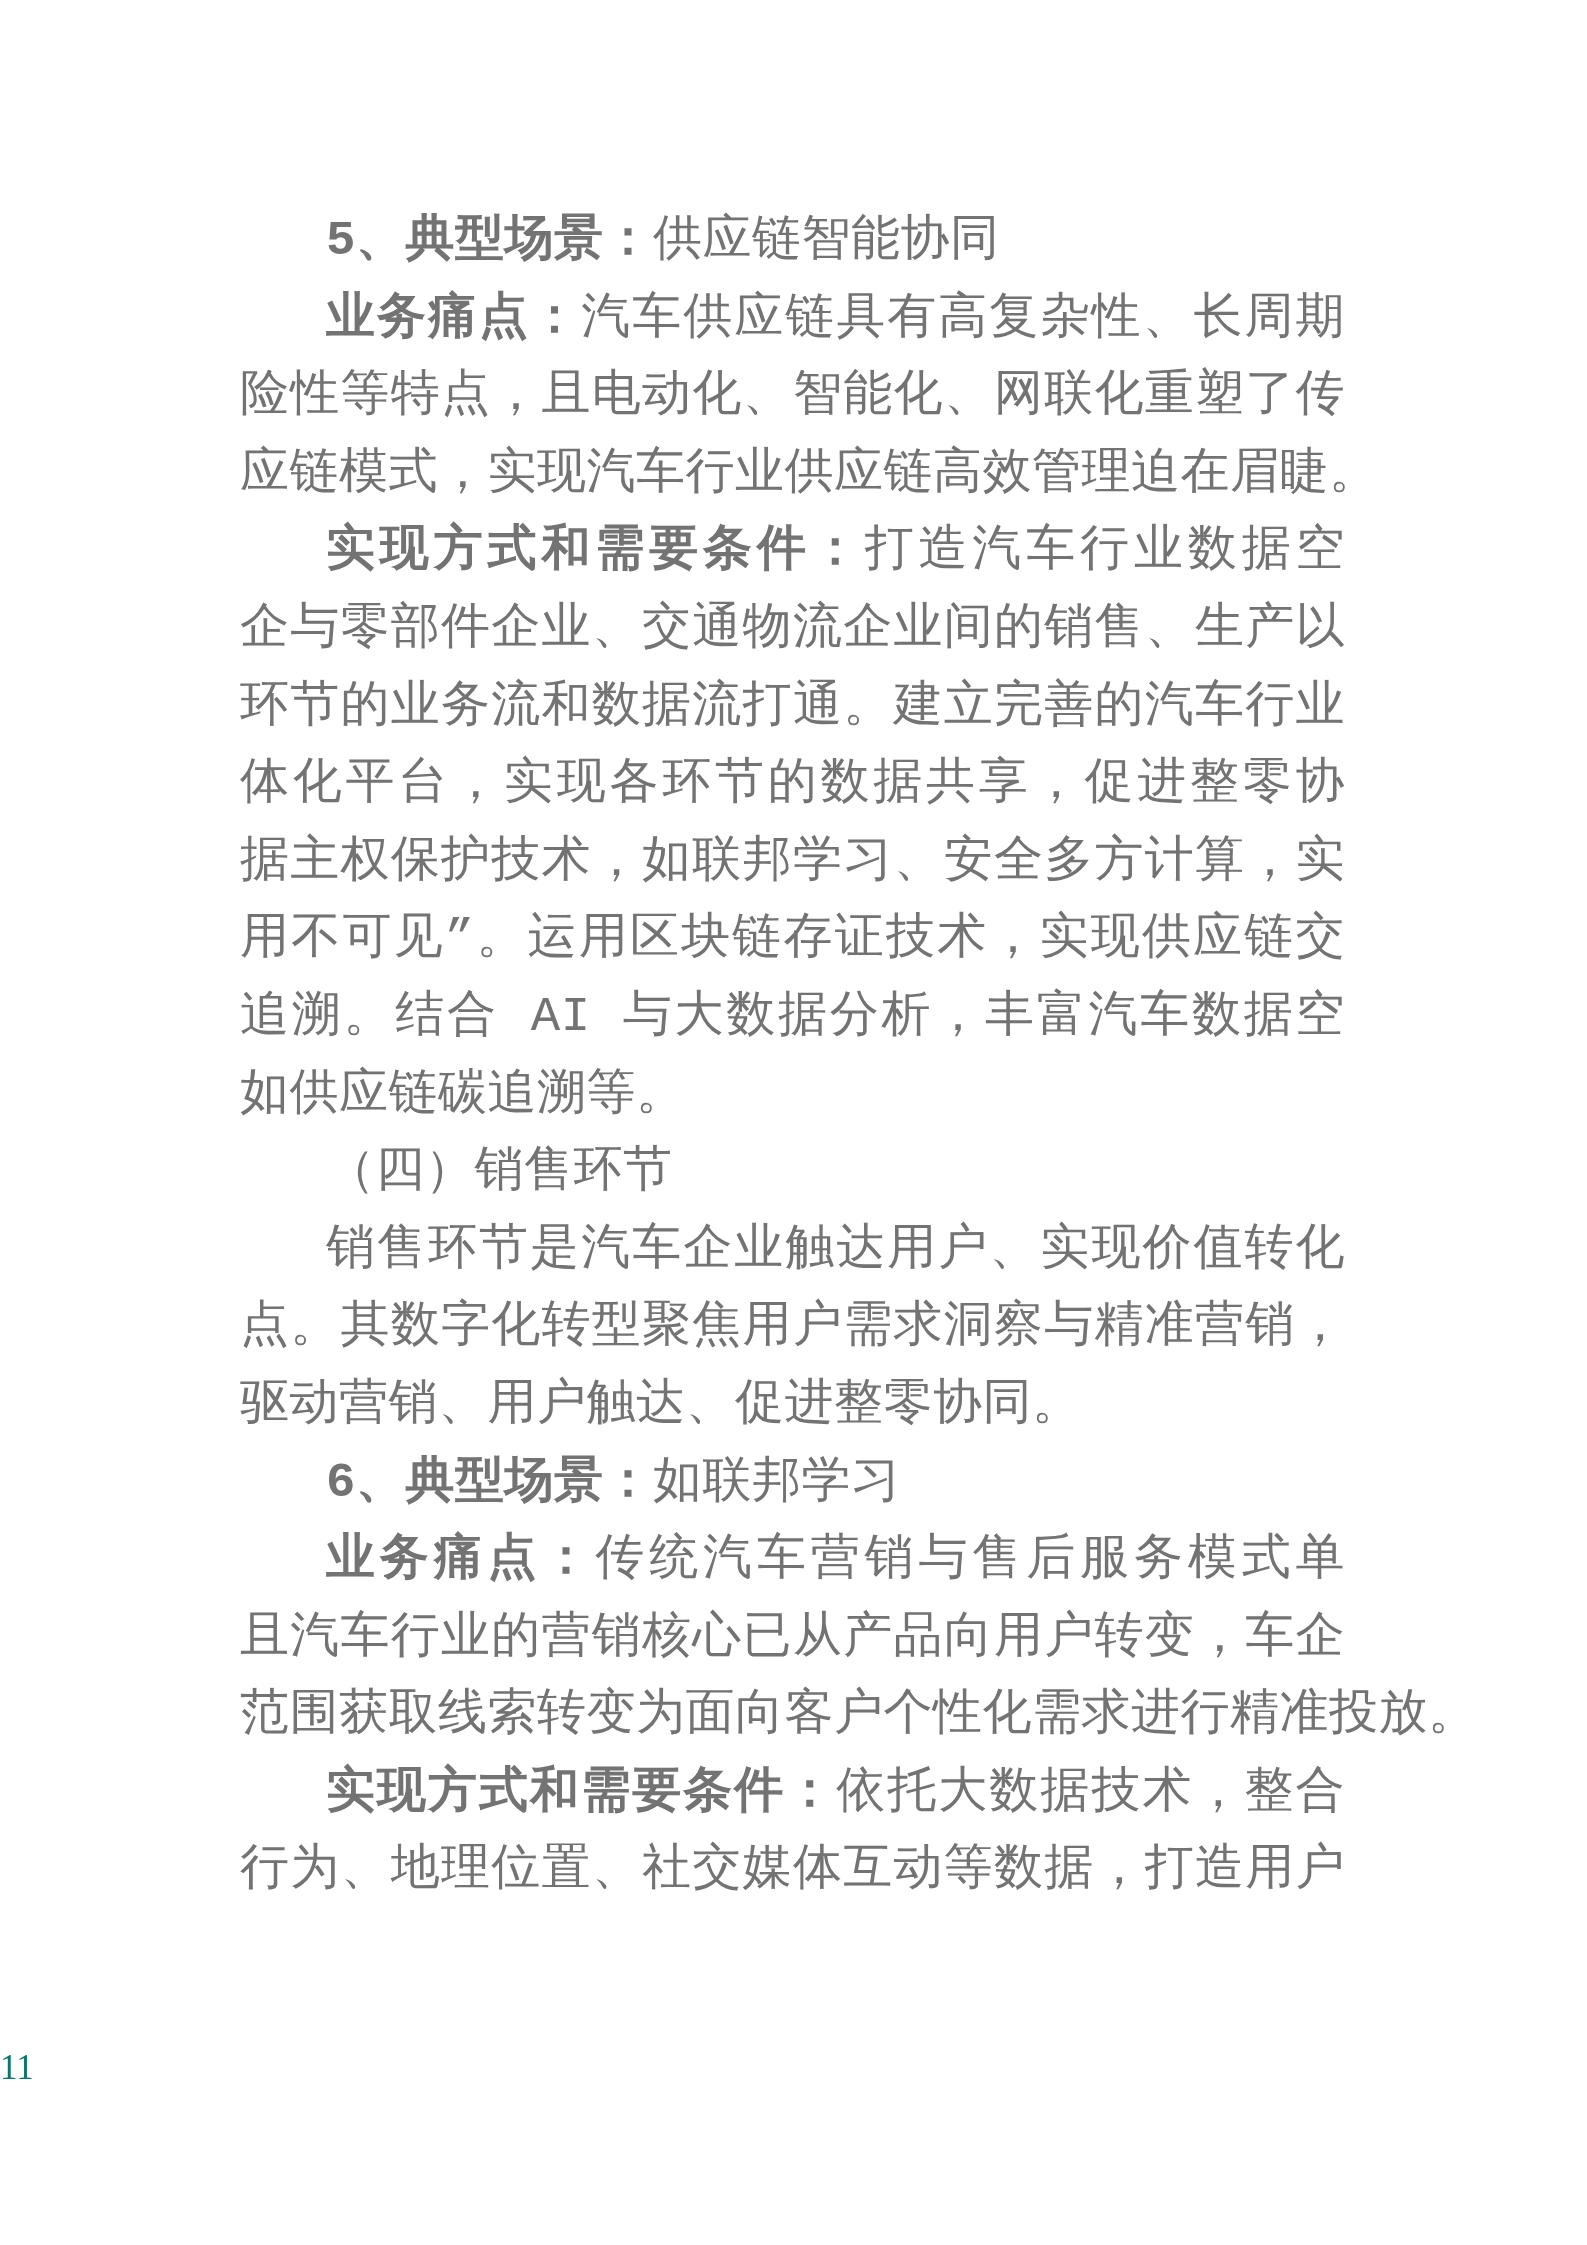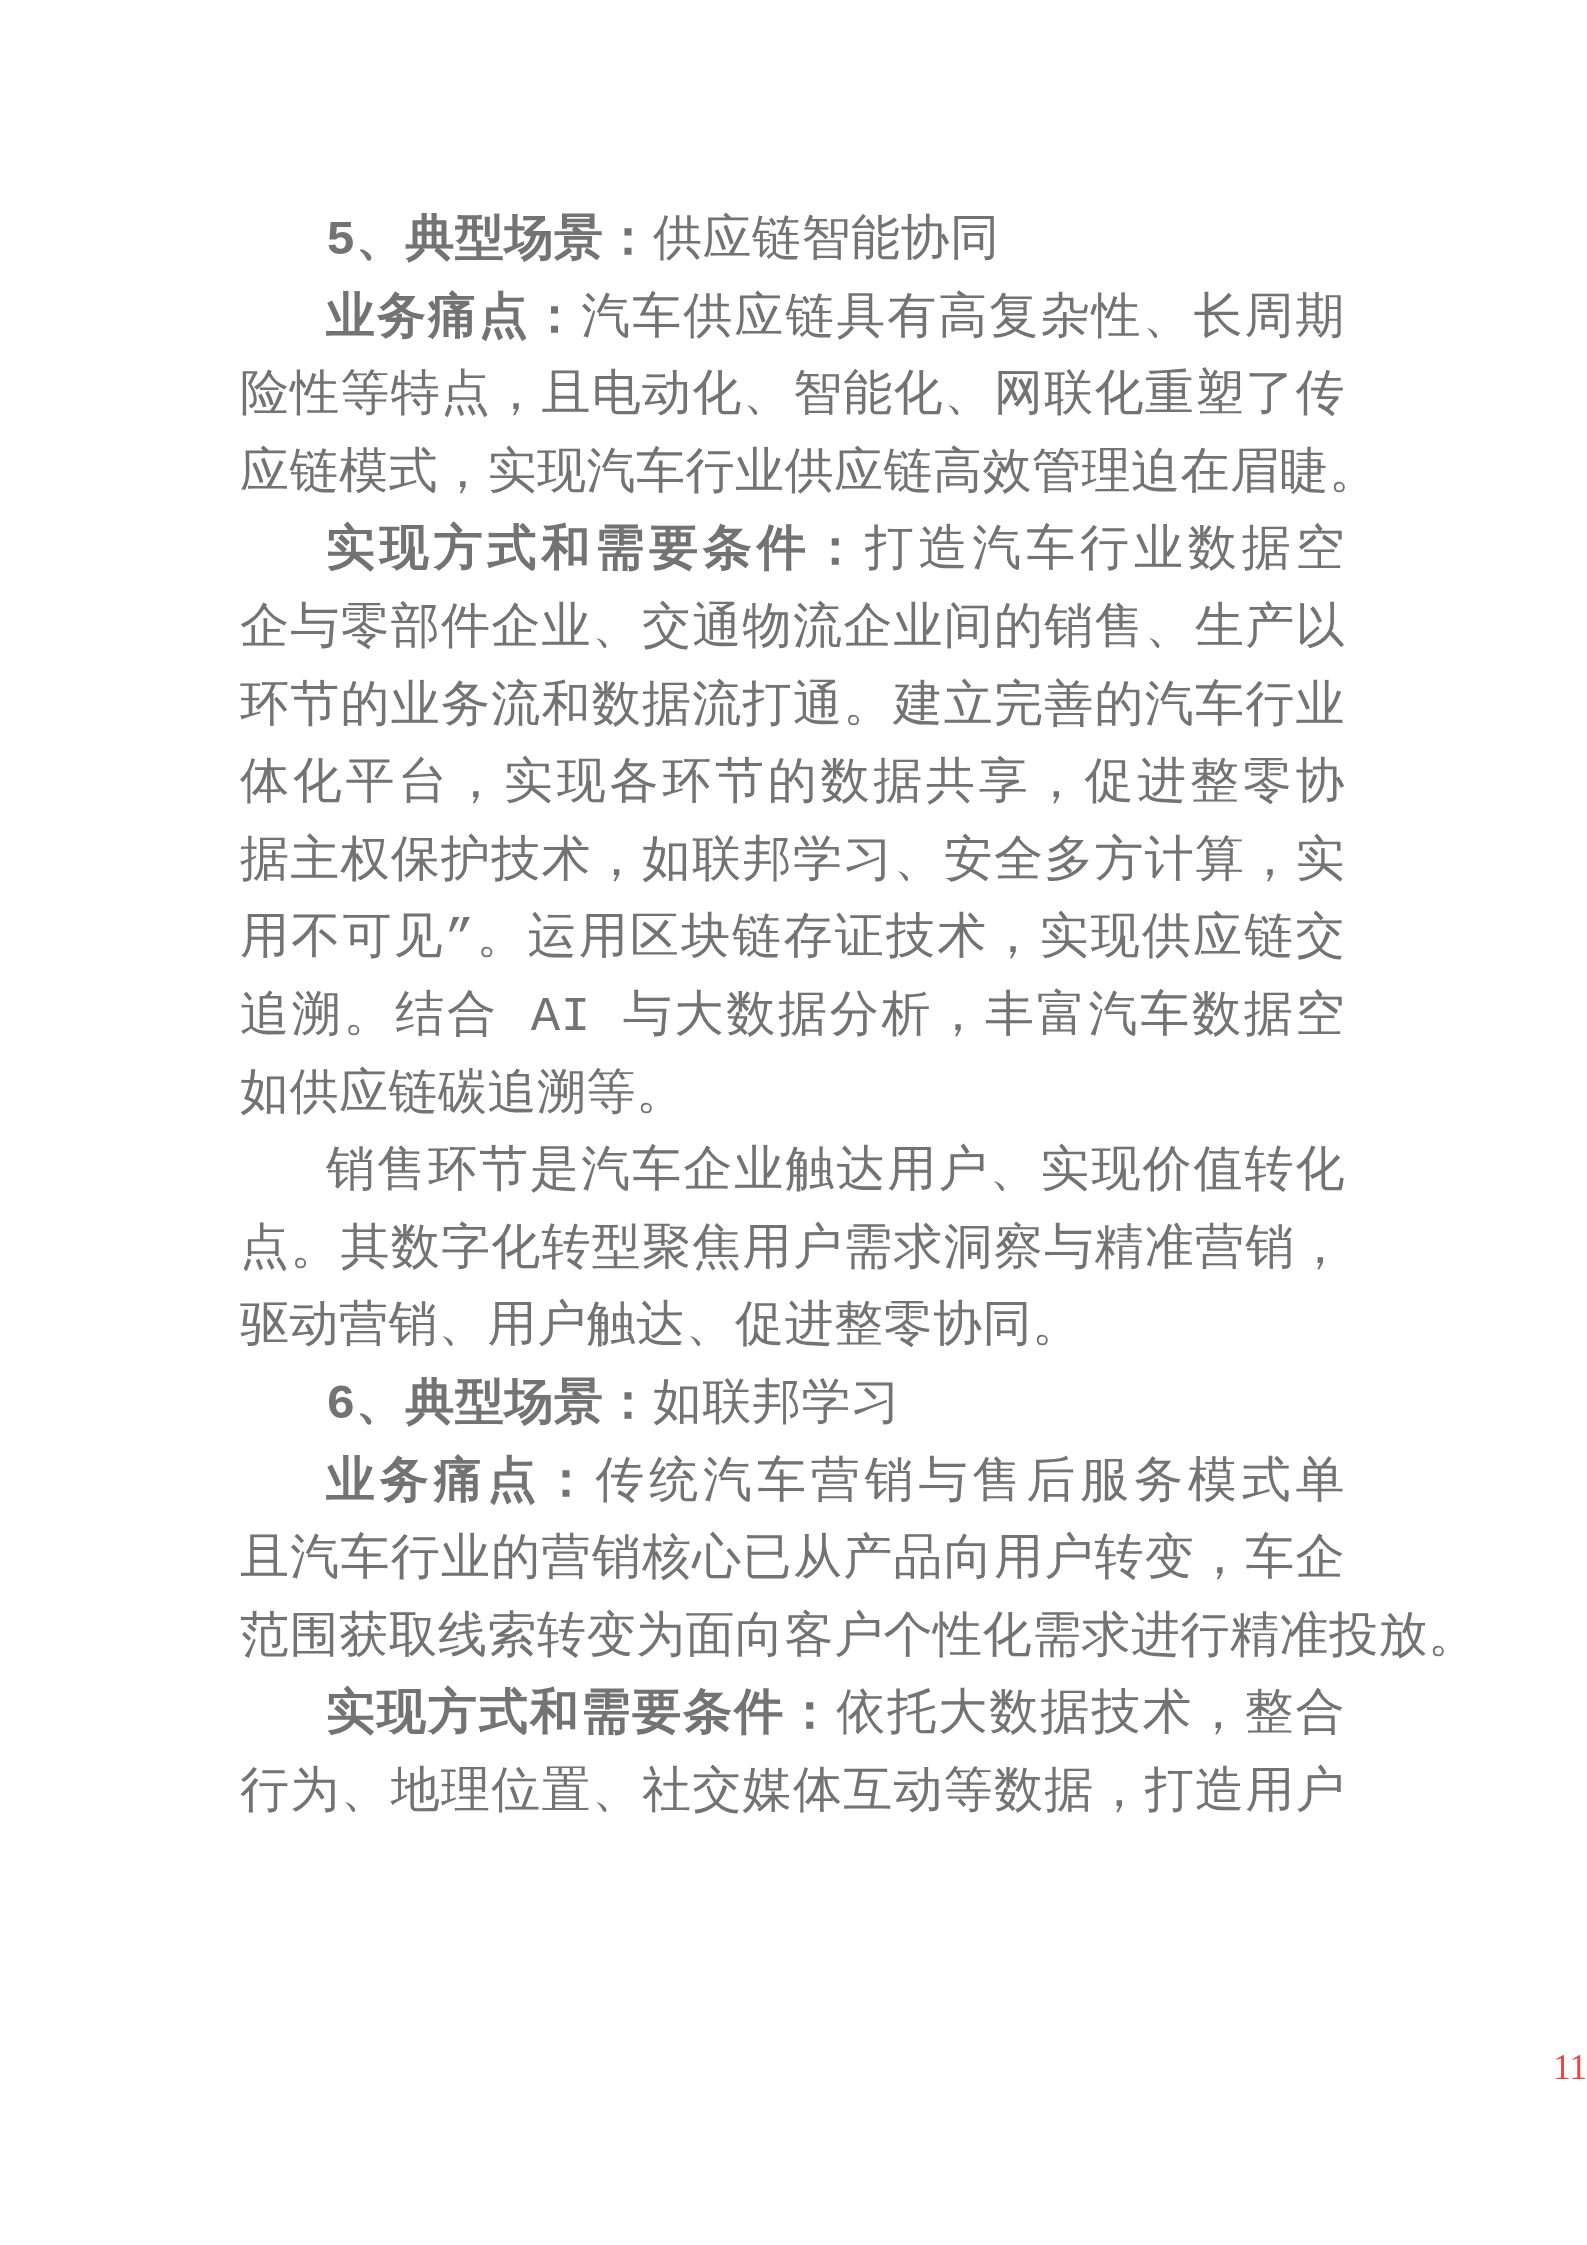--- a/index.html
+++ b/index.html
@@ -47,44 +47,45 @@
     width: 1019px;
   }
   .seg-bold {
     font-weight: 700;
   }
   .page-number {
     position: absolute;
     left: 0;
     top: 2048px;
     width: 100%;
-    text-align: right;
+    text-align: left;
     font-size: 35px;
     line-height: 40px;
-    color: #ef4444;
+    color: #0f766e;
     font-family: "Liberation Serif", "DejaVu Serif", serif;
   }
 </style>
 </head>
 <body>
 
 <div class="page">
   <div class="content" id="content">
       <div class="line indent"><span class="seg-bold">5、典型场景：</span><span class="seg-regular">供应链智能协同</span></div>
       <div class="line fill indent"><span class="seg-bold">业务痛点：</span><span class="seg-regular">汽车供应链具有高复杂性、长周期性和高风</span></div>
       <div class="line fill"><span class="seg-regular">险性等特点，且电动化、智能化、网联化重塑了传统汽车供</span></div>
       <div class="line"><span class="seg-regular">应链模式，实现汽车行业供应链高效管理迫在眉睫。</span></div>
       <div class="line fill indent"><span class="seg-bold">实现方式和需要条件：</span><span class="seg-regular">打造汽车行业数据空间，实现车</span></div>
       <div class="line fill"><span class="seg-regular">企与零部件企业、交通物流企业间的销售、生产以及采购等</span></div>
       <div class="line fill"><span class="seg-regular">环节的业务流和数据流打通。建立完善的汽车行业供应链一</span></div>
       <div class="line fill"><span class="seg-regular">体化平台，实现各环节的数据共享，促进整零协同。通过数</span></div>
       <div class="line fill"><span class="seg-regular">据主权保护技术，如联邦学习、安全多方计算，实现数据“可</span></div>
       <div class="line fill"><span class="seg-regular">用不可见”。运用区块链存证技术，实现供应链交易全程可</span></div>
       <div class="line fill"><span class="seg-regular">追溯。结合 AI 与大数据分析，丰富汽车数据空间应用服务，</span></div>
       <div class="line"><span class="seg-regular">如供应链碳追溯等。</span></div>
+      <div class="line indent"><span class="seg-regular">（四）销售环节</span></div>
       <div class="line fill indent"><span class="seg-regular">销售环节是汽车企业触达用户、实现价值转化的关键触</span></div>
       <div class="line fill"><span class="seg-regular">点。其数字化转型聚焦用户需求洞察与精准营销，对应数据</span></div>
       <div class="line"><span class="seg-regular">驱动营销、用户触达、促进整零协同。</span></div>
       <div class="line indent"><span class="seg-bold">6、典型场景：</span><span class="seg-regular">如联邦学习</span></div>
       <div class="line fill indent"><span class="seg-bold">业务痛点：</span><span class="seg-regular">传统汽车营销与售后服务模式单一、成本高，</span></div>
       <div class="line fill"><span class="seg-regular">且汽车行业的营销核心已从产品向用户转变，车企亟需从大</span></div>
       <div class="line"><span class="seg-regular">范围获取线索转变为面向客户个性化需求进行精准投放。</span></div>
       <div class="line fill indent"><span class="seg-bold">实现方式和需要条件：</span><span class="seg-regular">依托大数据技术，整合用户消费</span></div>
       <div class="line fill"><span class="seg-regular">行为、地理位置、社交媒体互动等数据，打造用户营销数据</span></div>
     </div>

